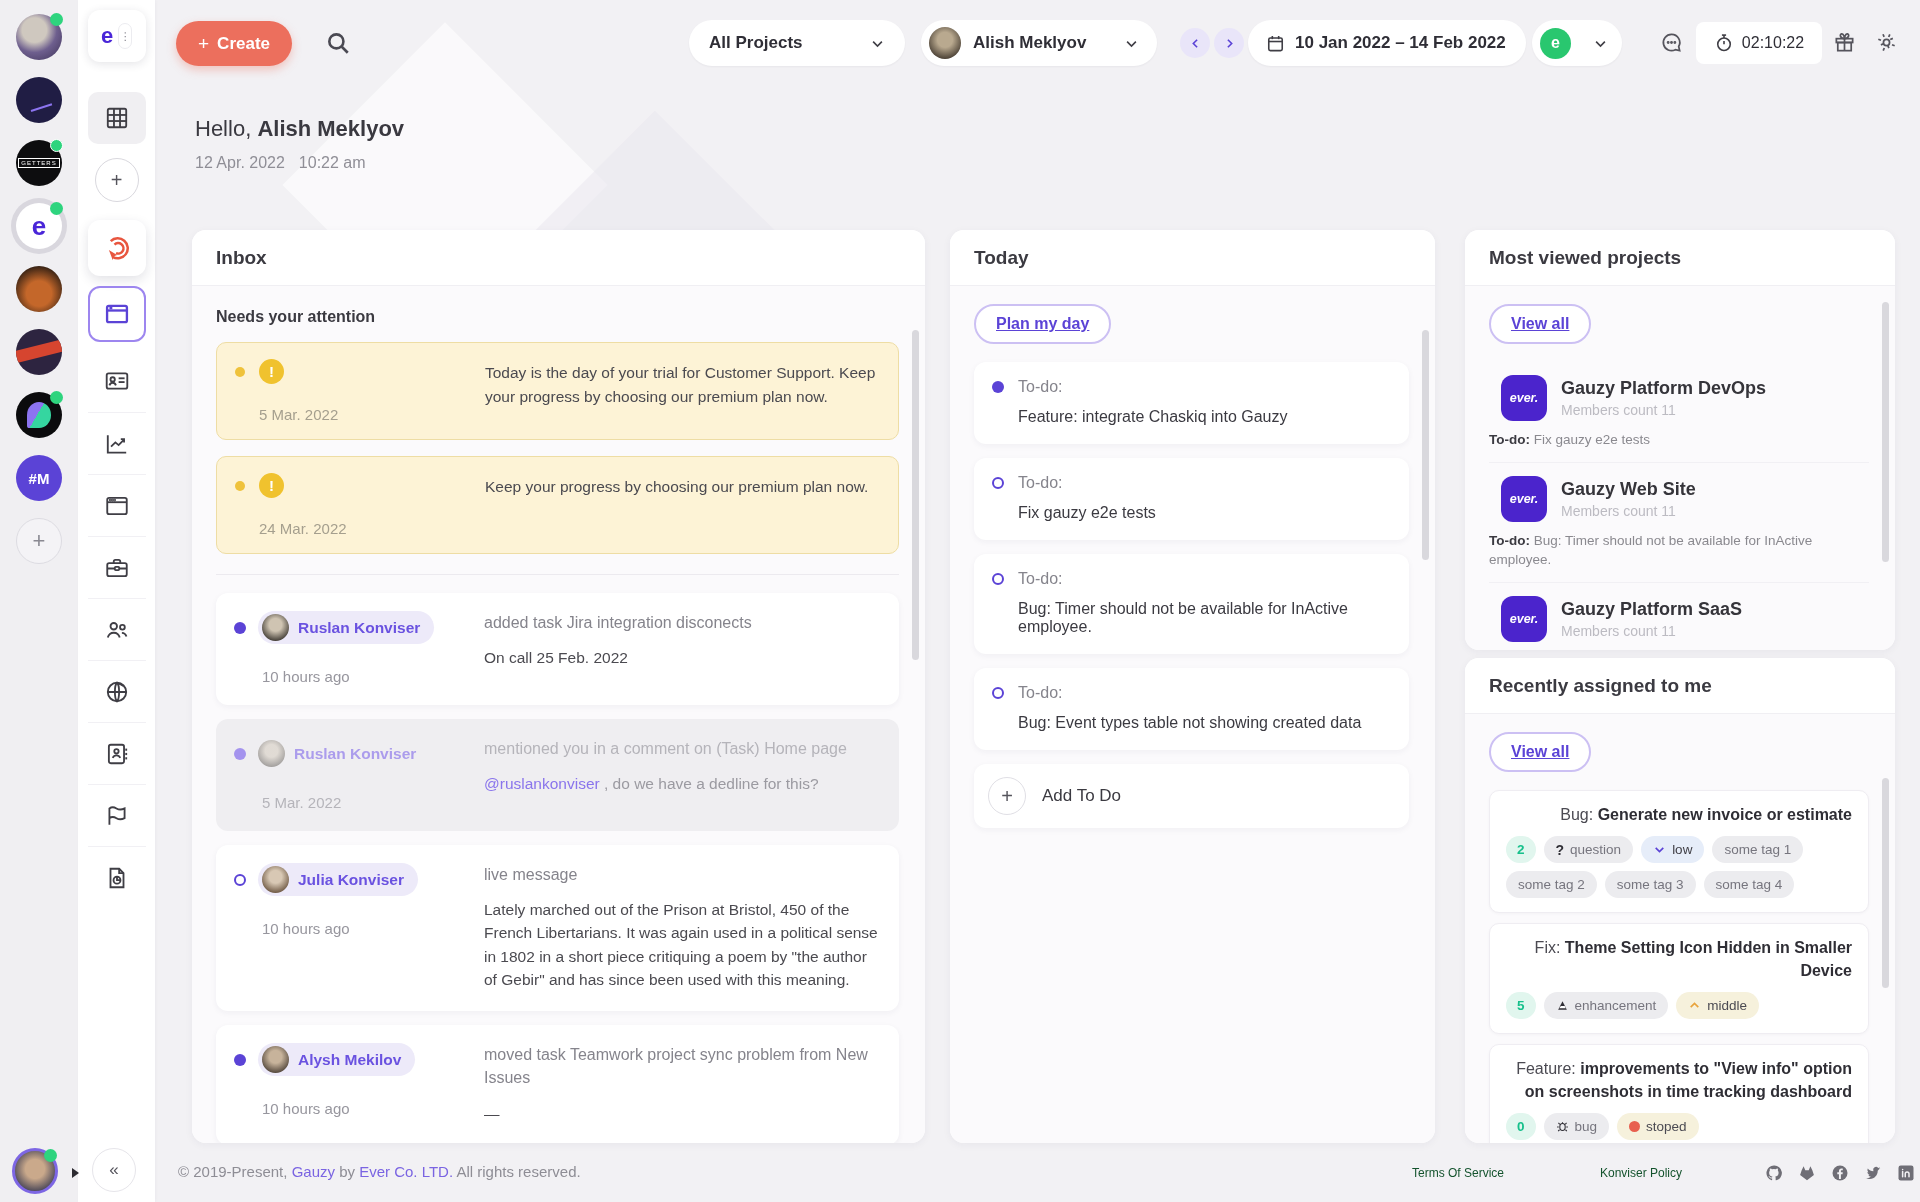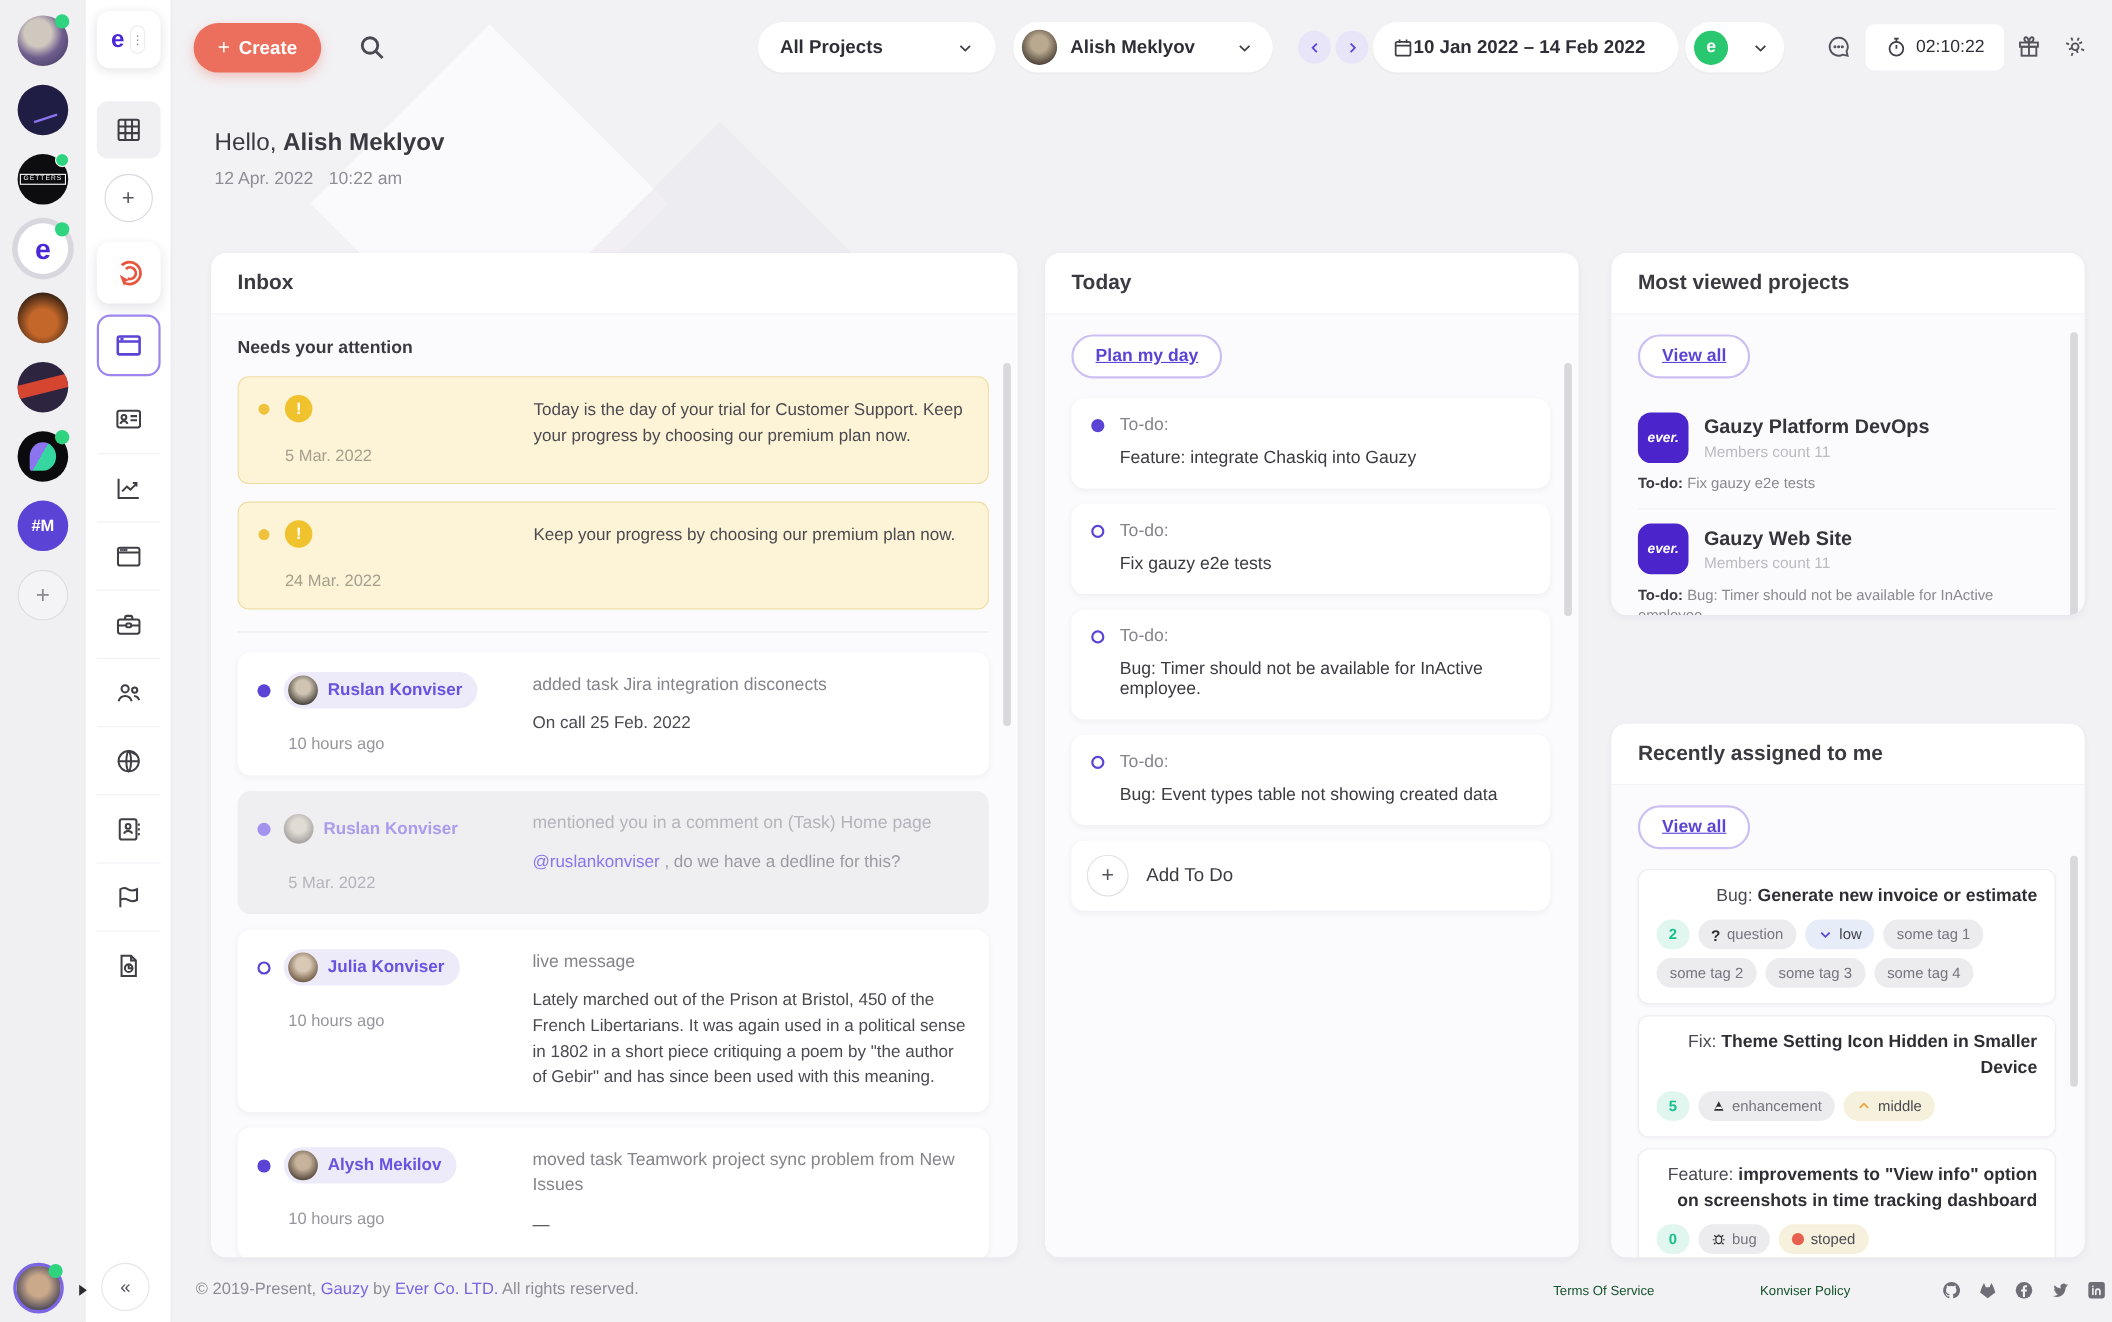--- a/index.html
+++ b/index.html
@@ -53,21 +53,21 @@
   .btn-create { position:absolute; left:176px; top:21px; height:45px; padding:0 22px; background:#ec6f5d; color:#fff; border:none; border-radius:23px; font-size:17px; font-weight:bold; font-family:inherit; display:flex; align-items:center; gap:8px; cursor:pointer; box-shadow:0 4px 10px rgba(236,111,93,.35); }
   .btn-create .plus { font-size:19px; font-weight:400; }
   .top-search { position:absolute; left:325px; top:30px; color:#4a4952; cursor:pointer; }
   .pill { position:absolute; background:#fff; border-radius:23px; height:46px; display:flex; align-items:center; box-shadow:0 1px 2px rgba(30,30,60,.05); cursor:pointer; font-size:17px; color:#2f2e36; font-weight:bold; }
   .pill .chev { margin-left:auto; color:#3f3e45; }
   .pill-projects { left:689px; top:20px; width:216px; padding:0 20px; }
   .pill-user { left:921px; top:20px; width:236px; padding:0 18px 0 8px; gap:12px; }
   .pill-user .uav { width:32px; height:32px; border-radius:50%; background:radial-gradient(circle at 50% 40%, #b9a98f 0 30%, #4e4438 75%); }
   .nav-circle { position:absolute; top:28px; width:30px; height:30px; border-radius:50%; background:#e9e5f9; color:#5b43d6; display:flex; align-items:center; justify-content:center; cursor:pointer; }
   .nav-prev { left:1180px; } .nav-next { left:1214px; }
-  .pill-date { left:1248px; top:20px; width:278px; padding:0 18px; font-weight:bold; }
+  .pill-date { left:1248px; top:20px; width:278px; padding:0 18px; gap:10px; font-weight:bold; }
   .pill-org { left:1532px; top:20px; width:90px; padding:0 14px 0 8px; gap:10px; }
   .org-badge { width:31px; height:31px; border-radius:50%; background:#29c76f; color:#fff; font-weight:bold; font-size:16px; display:flex; align-items:center; justify-content:center; }
   .top-icon { position:absolute; color:#55545c; cursor:pointer; }
   .ti-chat { left:1660px; top:31px; }
   .timer-box { position:absolute; left:1696px; top:22px; width:126px; height:42px; background:#fff; border-radius:8px; display:flex; align-items:center; justify-content:center; gap:8px; font-size:16px; color:#2f2e36; cursor:pointer; }
   .ti-gift { left:1833px; top:31px; }
   .ti-gear { left:1875px; top:31px; }
 
   
   .greeting { position:absolute; left:195px; top:116px; z-index:2; }
@@ -75,21 +75,21 @@
   .greeting h1 b { font-weight:bold; }
   .greeting .sub { margin-top:12px; font-size:16px; color:#8f8e96; }
   .greeting .sub span { margin-right:14px; }
 
   
   .panel { position:absolute; background:#fff; border-radius:14px; box-shadow:0 2px 8px rgba(40,40,70,.05); overflow:hidden; z-index:2; }
   .panel-header { height:56px; display:flex; align-items:center; padding:0 24px; border-bottom:1px solid #f0eff3; font-size:19px; font-weight:bold; color:#3b3a41; background:#fff; }
   .panel-body { position:relative; background:#fbfafc; height:calc(100% - 56px); padding:16px 26px 0 24px; overflow:hidden; }
   .p-inbox { left:192px; top:230px; width:733px; height:913px; }
   .p-today { left:950px; top:230px; width:485px; height:913px; }
-  .p-projects { left:1465px; top:230px; width:430px; height:329px; }
+  .p-projects { left:1465px; top:230px; width:430px; height:420px; }
   .p-assigned { left:1465px; top:658px; width:430px; height:485px; }
 
   .vscroll { position:absolute; width:7px; border-radius:4px; background:#d9d8dd; }
 
   
   .sec-label { font-size:16px; font-weight:bold; color:#3b3a41; margin:6px 0 16px; }
   .alert-card { background:#fdf3d6; border:1px solid #eedda4; border-radius:10px; padding:16px 18px; display:grid; grid-template-columns:250px 1fr; margin-bottom:16px; cursor:pointer; }
   .alert-left .icons { display:flex; align-items:center; gap:14px; }
   .a-dot { width:10px; height:10px; border-radius:50%; background:#efc23b; }
   .a-warn { width:25px; height:25px; border-radius:50%; background:#f0c22e; color:#fff; font-weight:bold; font-size:15px; display:flex; align-items:center; justify-content:center; }
@@ -125,21 +125,21 @@
   .todo-card .row1 { display:flex; align-items:center; gap:14px; }
   .todo-card .t-label { font-size:16px; color:#85848c; }
   .todo-card .t-title { margin:12px 0 0 26px; font-size:16px; color:#3b3a41; }
   .add-todo { background:#fff; border-radius:12px; box-shadow:0 2px 6px rgba(40,40,70,.05); height:64px; display:flex; align-items:center; gap:16px; padding:0 14px; cursor:pointer; }
   .add-todo .plus-c { width:38px; height:38px; border-radius:50%; border:1.5px solid #e0dfe5; display:flex; align-items:center; justify-content:center; font-size:20px; color:#55545c; }
   .add-todo .al { font-size:17px; color:#3b3a41; }
 
   
   .proj-row { padding:13px 0 12px; cursor:pointer; }
   .proj-row + .proj-row { border-top:1px solid #f1f0f4; }
-  .proj-head { display:flex; align-items:center; gap:14px; }
+  .proj-head { display:flex; align-items:center; gap:14px;margin-left:12px; }
   .ever-logo { width:46px; height:46px; border-radius:12px; background:#4b24cc; color:#fff; display:flex; align-items:center; justify-content:center; font-size:12.5px; font-weight:bold; font-style:italic; flex:none; }
   .proj-name { font-size:18px; font-weight:bold; color:#35343a; }
   .proj-members { font-size:14px; color:#bcbbc2; margin-top:3px; }
   .proj-todo { margin-top:9px; font-size:13.5px; color:#8a898f; line-height:1.45; }
   .proj-todo b { color:#3b3a41; }
 
   
   .task-card { background:#fff; border:1px solid #efedf2; border-radius:10px; box-shadow:0 1px 3px rgba(40,40,70,.04); padding:13px 16px 14px; margin-bottom:10px; cursor:pointer;text-align:right; }
   .task-title { font-size:16px; color:#4b4a52; line-height:1.4; }
   .task-title b { color:#2f2e35; }

